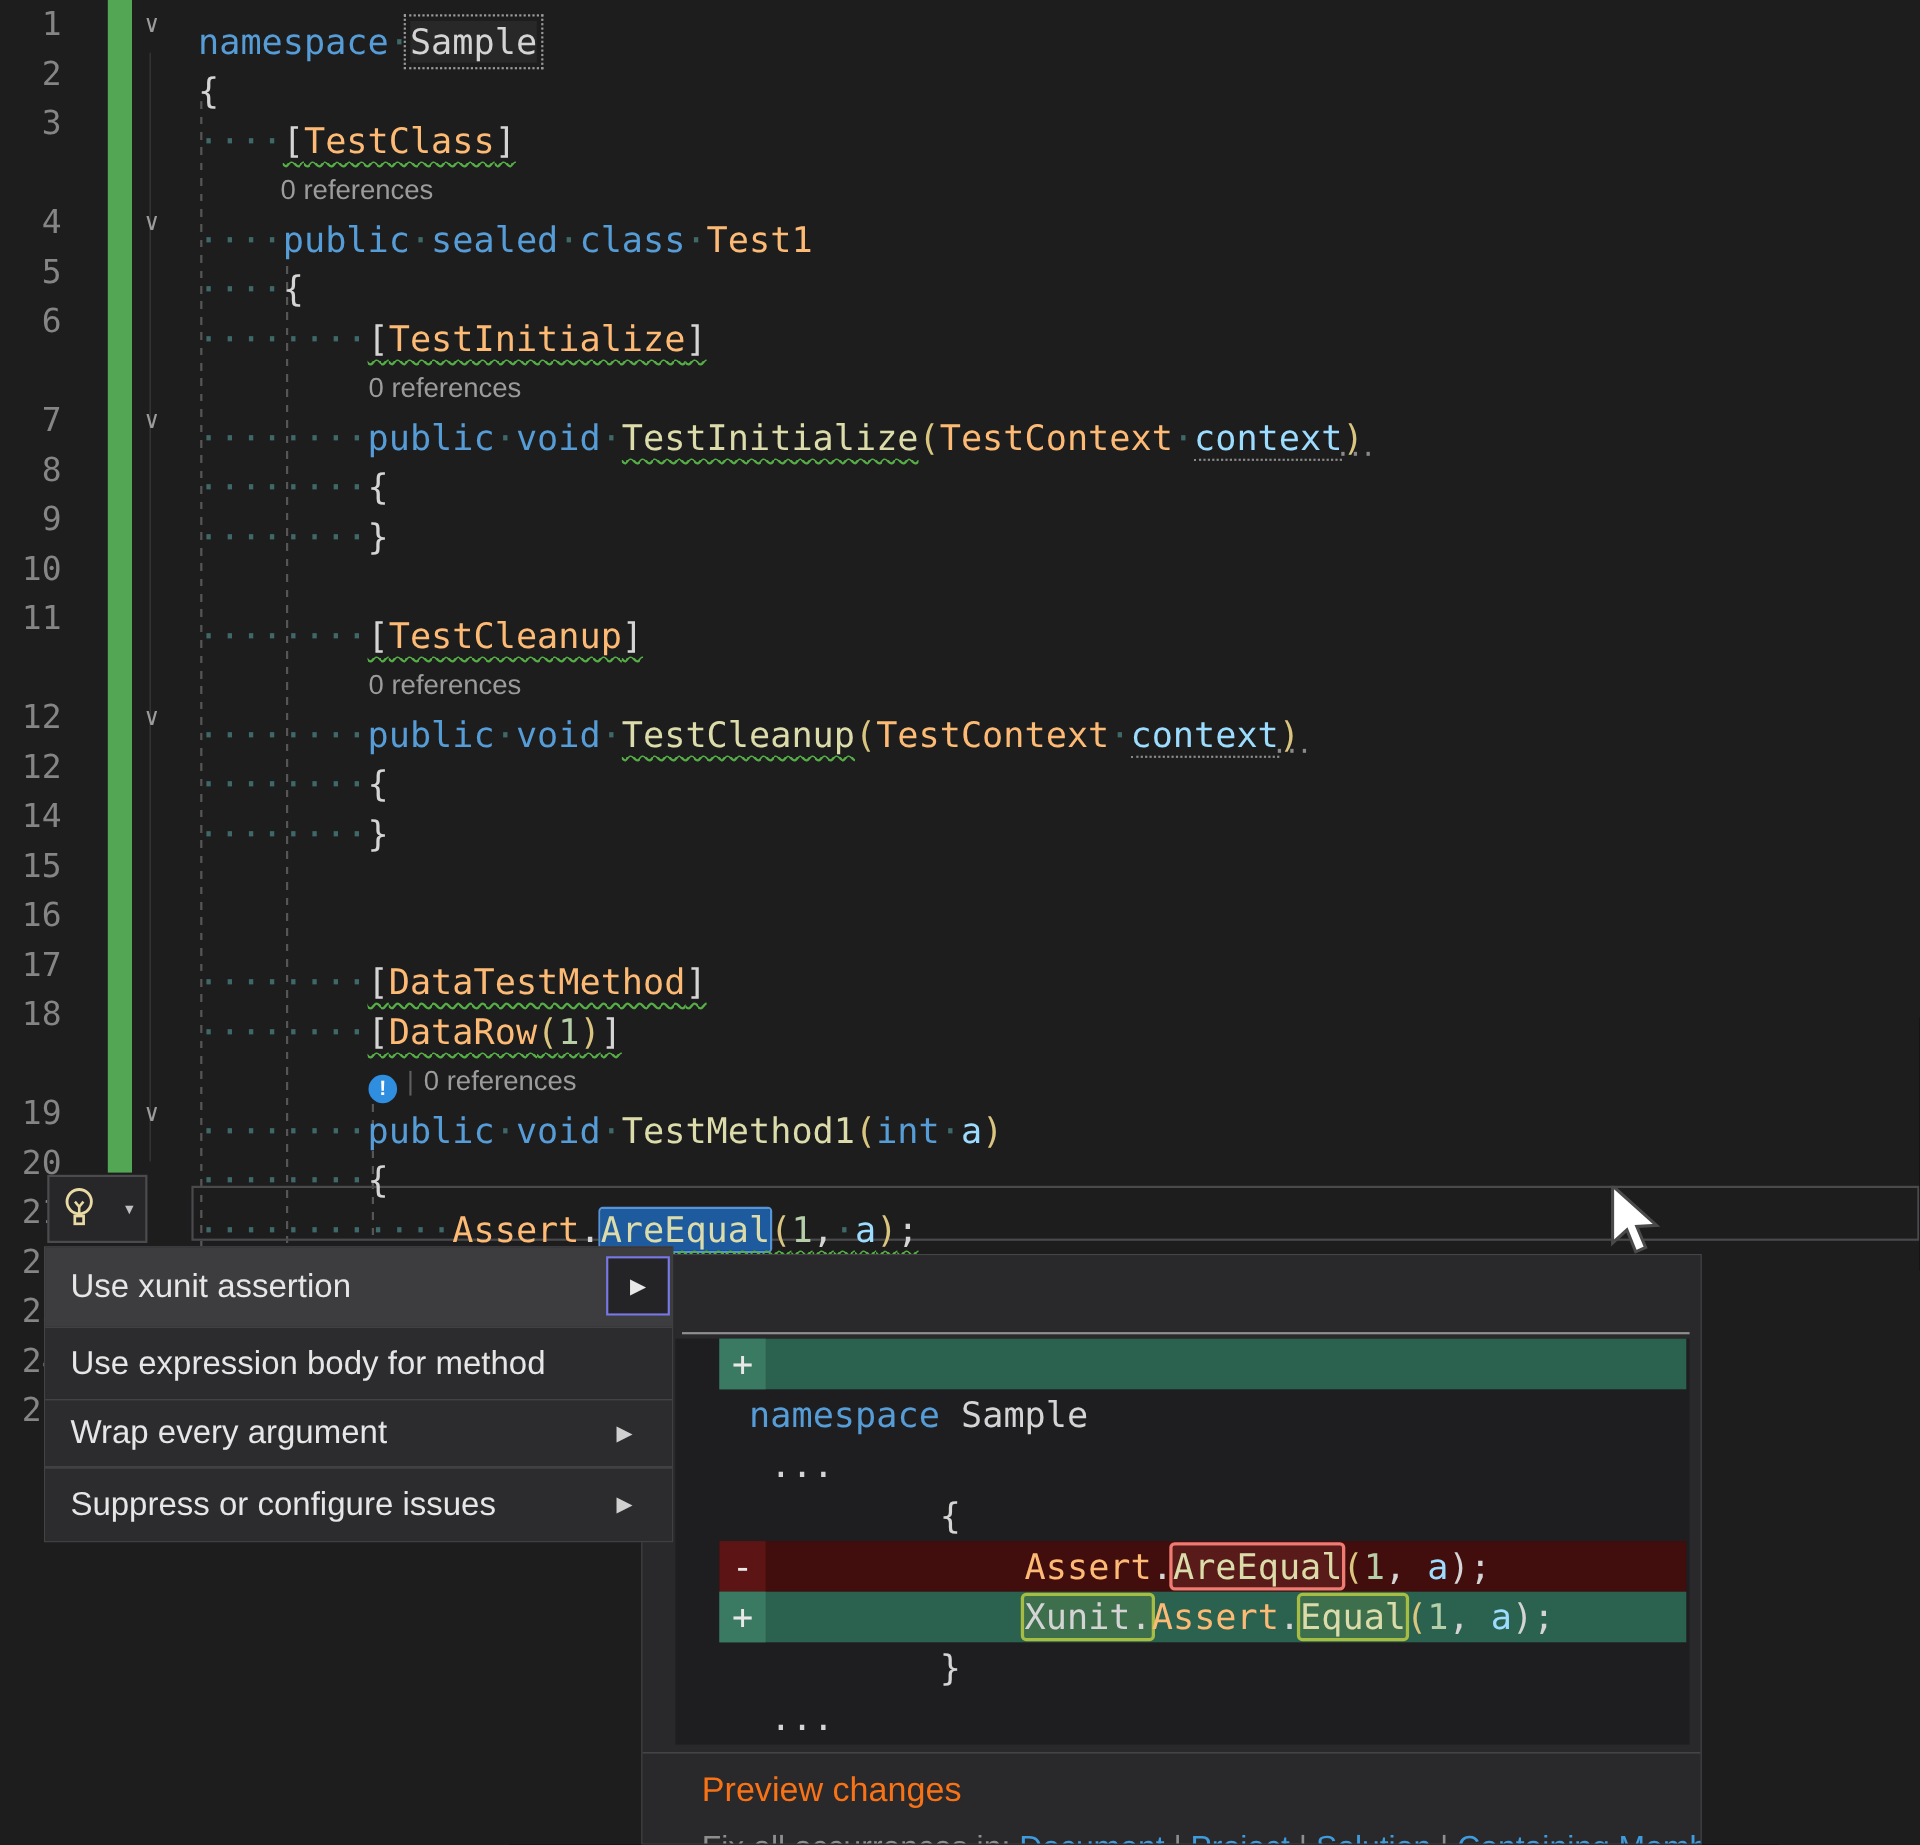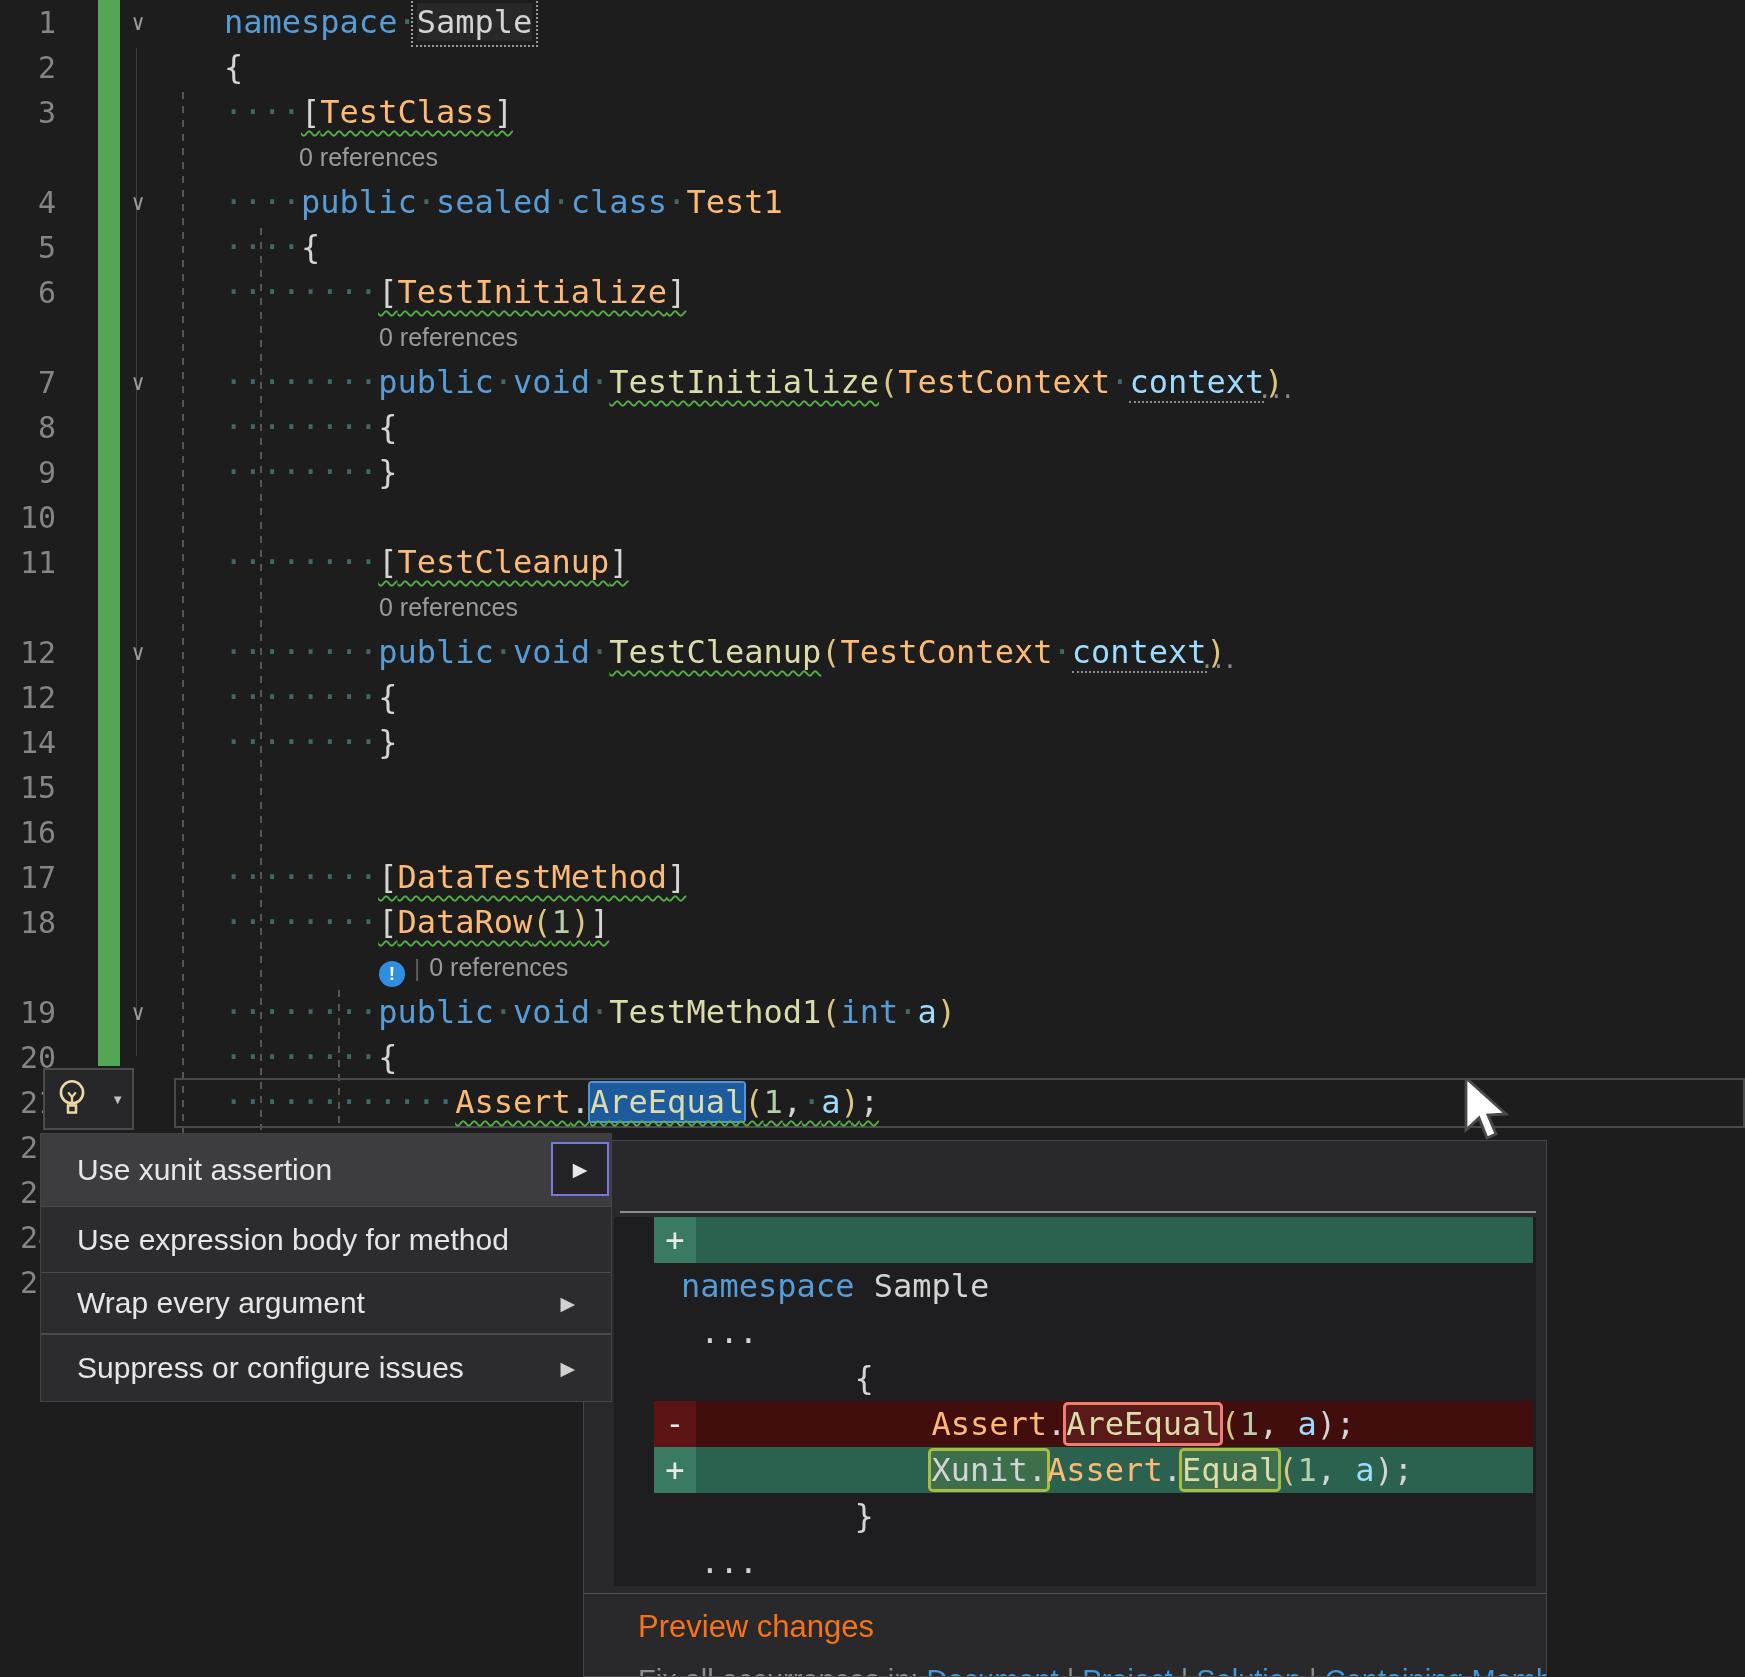--- a/index.html
+++ b/index.html
@@ -7,21 +7,21 @@
          font-family:"Liberation Sans",sans-serif;}
 
   
   #code-area{position:absolute;inset:0;}
   .row{position:absolute;left:0;width:100%;height:45px;line-height:45px;
        font-family:"DejaVu Sans Mono",monospace;font-size:32px;white-space:pre;z-index:6;}
   .lnum{position:absolute;left:0;top:0;width:56px;text-align:right;color:#858585;
         font-size:30px;font-family:"DejaVu Sans Mono",monospace;}
   .chev{position:absolute;left:124px;top:0;width:28px;text-align:center;color:#9b9b9b;
         font-size:22px;}
-  .codetext{position:absolute;left:180px;top:0;white-space:pre;margin-left:44px;}
+  .codetext{position:absolute;left:180px;top:16px;white-space:pre;}
   .clrow .codetext{font-family:"Liberation Sans",sans-serif;font-size:25px;color:#9b9b9b;}
 
   
   .kw{color:#569cd6}.ty{color:#fdba74}.me{color:#dcdcaa}.pl{color:#d4d4d4}
   .pr{color:#9cdcfe}.nu{color:#b5cea8}.pa{color:#d9c57e}.ws{color:#3f6868}
   .cl{color:#9b9b9b}
   .sq{text-decoration:underline;text-decoration-style:wavy;text-decoration-color:#55ae45;
       text-decoration-thickness:2px;text-underline-offset:7px;}
   .box{outline:2px dotted #9a9a9a;outline-offset:4px;background:rgba(255,255,255,.05);}
   .sel{background:#1d5a9e;box-shadow:0 0 0 2px #5694d6;border-radius:2px;}
@@ -42,21 +42,21 @@
 
   
   #bulb-box{position:absolute;left:43px;top:1068px;width:91px;height:62px;background:#27272a;
             border:2px solid #4b4b4e;box-sizing:border-box;z-index:55;display:flex;
             align-items:center;justify-content:space-between;padding:0 8px;}
   #bulb-box .dd{color:#c0c0c0;font-size:13px;}
 
   
   #qa-menu{position:absolute;left:40px;top:1133px;width:572px;background:#2c2c2f;
            border:1px solid #434346;box-sizing:border-box;z-index:60;}
-  .mi{position:relative;display:flex;align-items:center;padding-left:36px;
+  .mi{position:relative;display:flex;align-items:center;padding-left:23px;
       color:#e6e6e6;font-size:30px;}
   .mi.hl{background:#3d3d40;}
   .mi .arr{position:absolute;right:36px;color:#d0d0d0;font-size:19px;}
   .mi .arrbox{position:absolute;right:2px;top:8px;width:58px;height:54px;background:#242427;
               border:2px solid #7878e2;box-sizing:border-box;display:flex;align-items:center;
               justify-content:center;color:#e8e8e8;font-size:19px;}
   .msep{height:1px;background:#4a4a4c;margin:0;}
 
   
   #preview{position:absolute;left:583px;top:1140px;width:964px;height:537px;background:#29292b;

